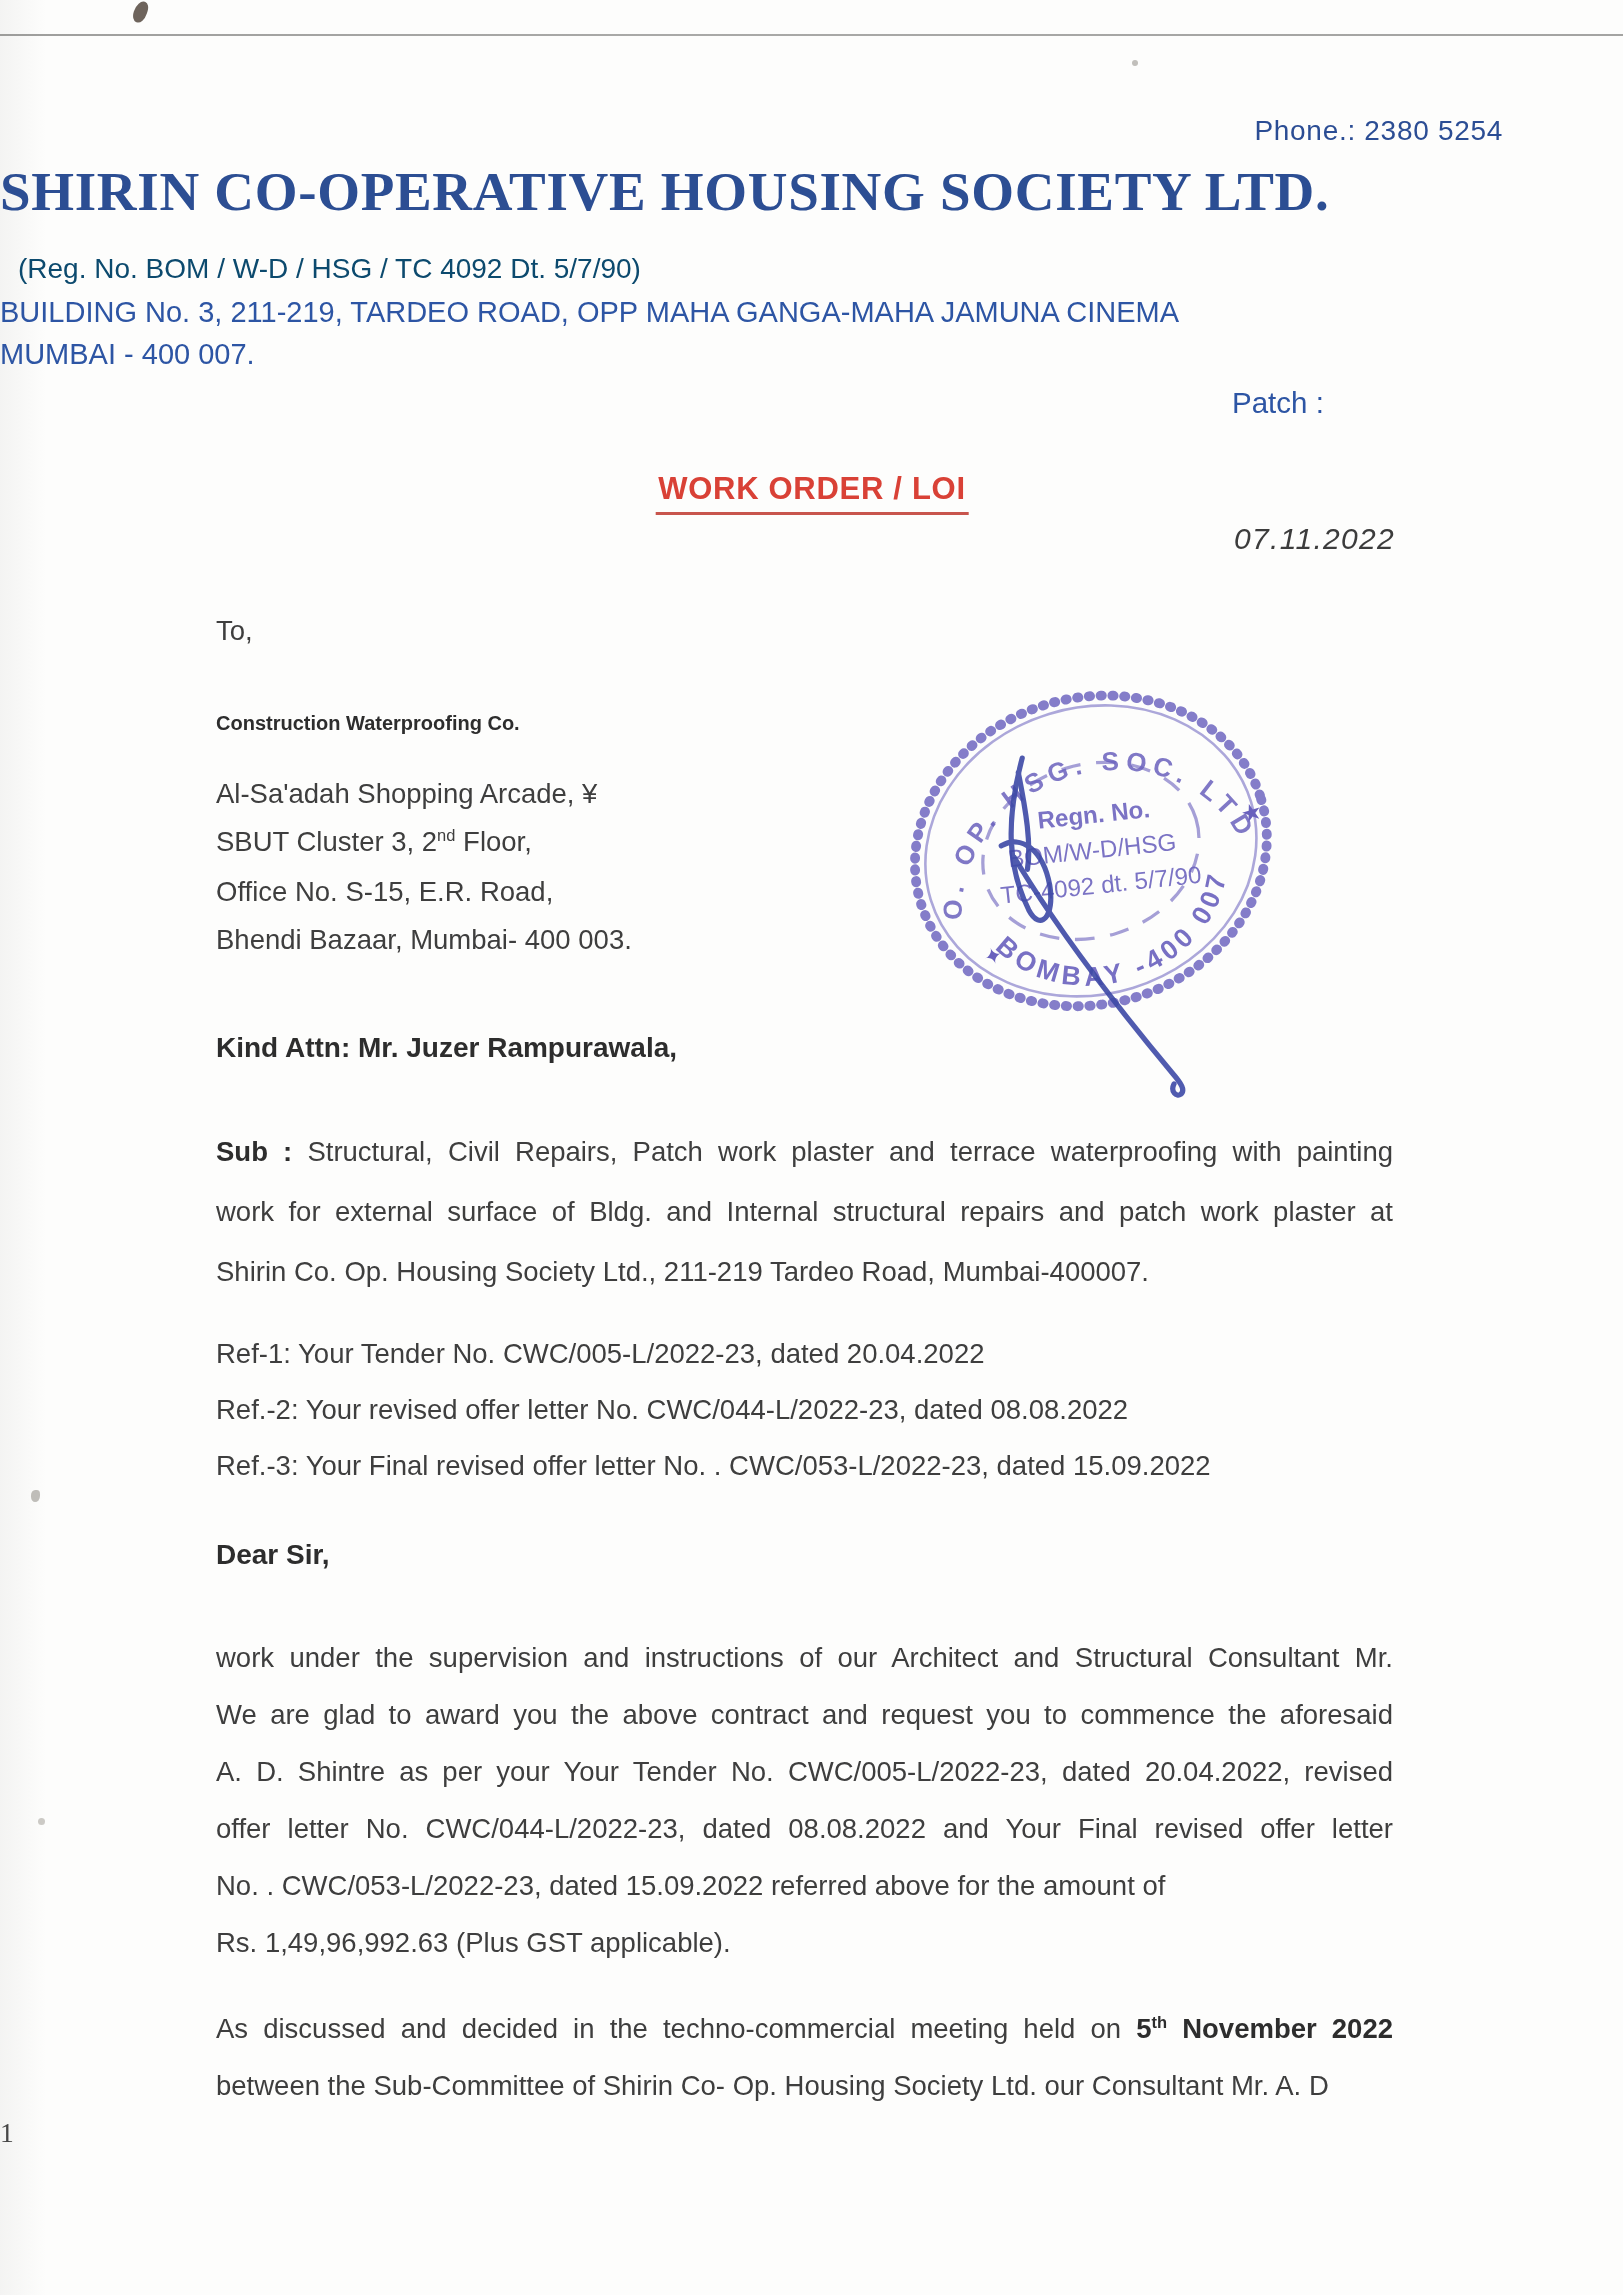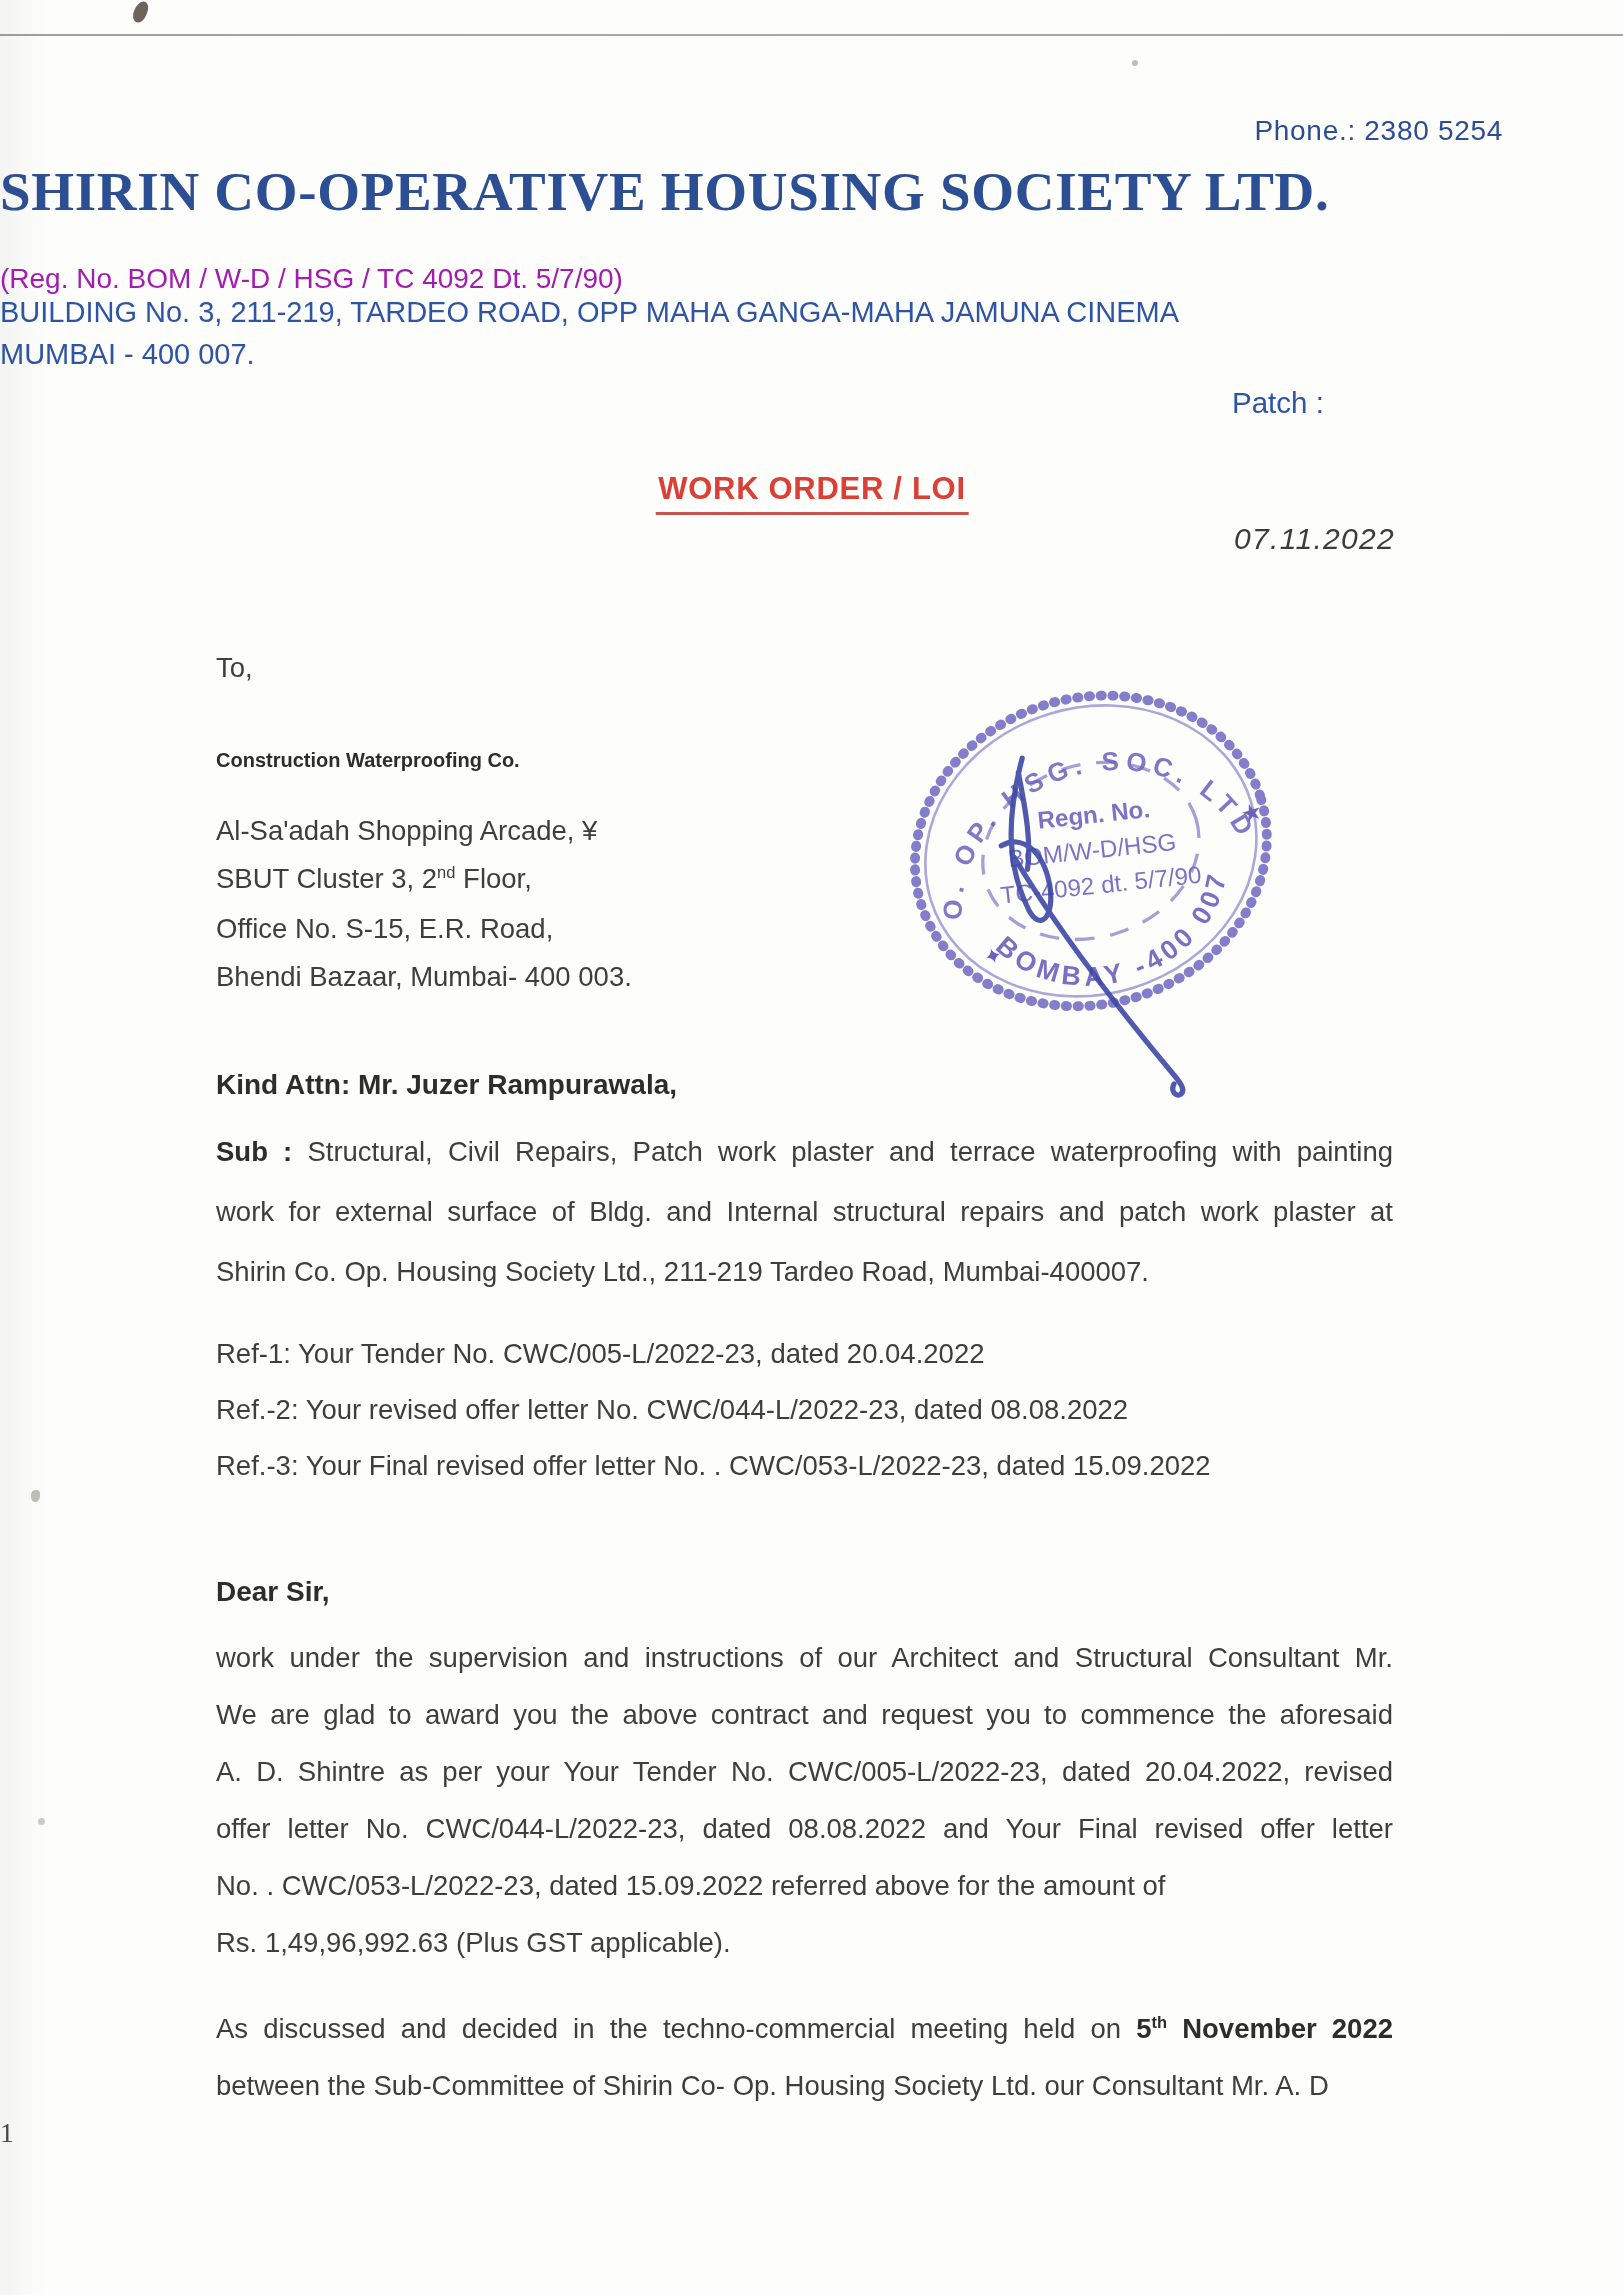--- a/index.html
+++ b/index.html
@@ -33,32 +33,32 @@
     background:#9a968f; border-radius:50%; opacity:0.6; }
   .speck-c { position:absolute; left:31px; top:1490px; width:9.2px; height:11.8px;
     background:#8e8a84; border-radius:50% 40% 60% 50%; opacity:0.55; }
   .speck-d { position:absolute; left:38px; top:1818px; width:7.2px; height:7.2px;
     background:#9b978f; border-radius:50%; opacity:0.5; }
 
   
   .phone { top:115px; right:121px; font-size:28px; color:#2b4d94; letter-spacing:0.7px; }
   .org-name { top:160px; font-family:"Liberation Serif", serif; font-weight:bold;
     font-size:55px; color:#2c4e93; letter-spacing:0.7px; }
-  .reg-line  { top:263px; font-size:28px; color:#a21caf; }
+  .reg-line  { top:253px; font-size:28px; color:#0c4a6e;padding-left:18px; }
   .addr-line { top:296px; font-size:29px; color:#2d55a4; }
   .city-line { top:338px; font-size:29px; color:#2d55a4; }
   .date-label { top:386px; left:1232px; font-size:29.5px; color:#2d55a4; }
 
   .doc-title { top:471px; left:50%; transform:translateX(-50%);
     font-size:31px; font-weight:bold; color:#d94136; letter-spacing:0.7px;
     border-bottom:3.3px solid #c8554d; padding:0 2.6px 5.2px 2.6px; }
   .doc-date { top:522px; right:229px; font-size:30px; color:#3c3c3c; letter-spacing:1.3px;font-style:italic; }
 
   
-  .lx { left:216px; font-size:27.5px;margin-top:37px; }
+  .lx { left:216px; font-size:27.5px; }
   .colblock { left:216px; width:1177px; font-size:27.5px; }
   .jline { text-align:justify; text-align-last:justify; }
   .line92 { line-height:60px; }
   .line87 { line-height:57px; }
 
   .to-line { top:615px; }
   .r-name { top:712px; font-size:20px; }
   .r-a1 { top:778px; }
   .r-a2 { top:826px; }
   .r-a3 { top:876px; }

